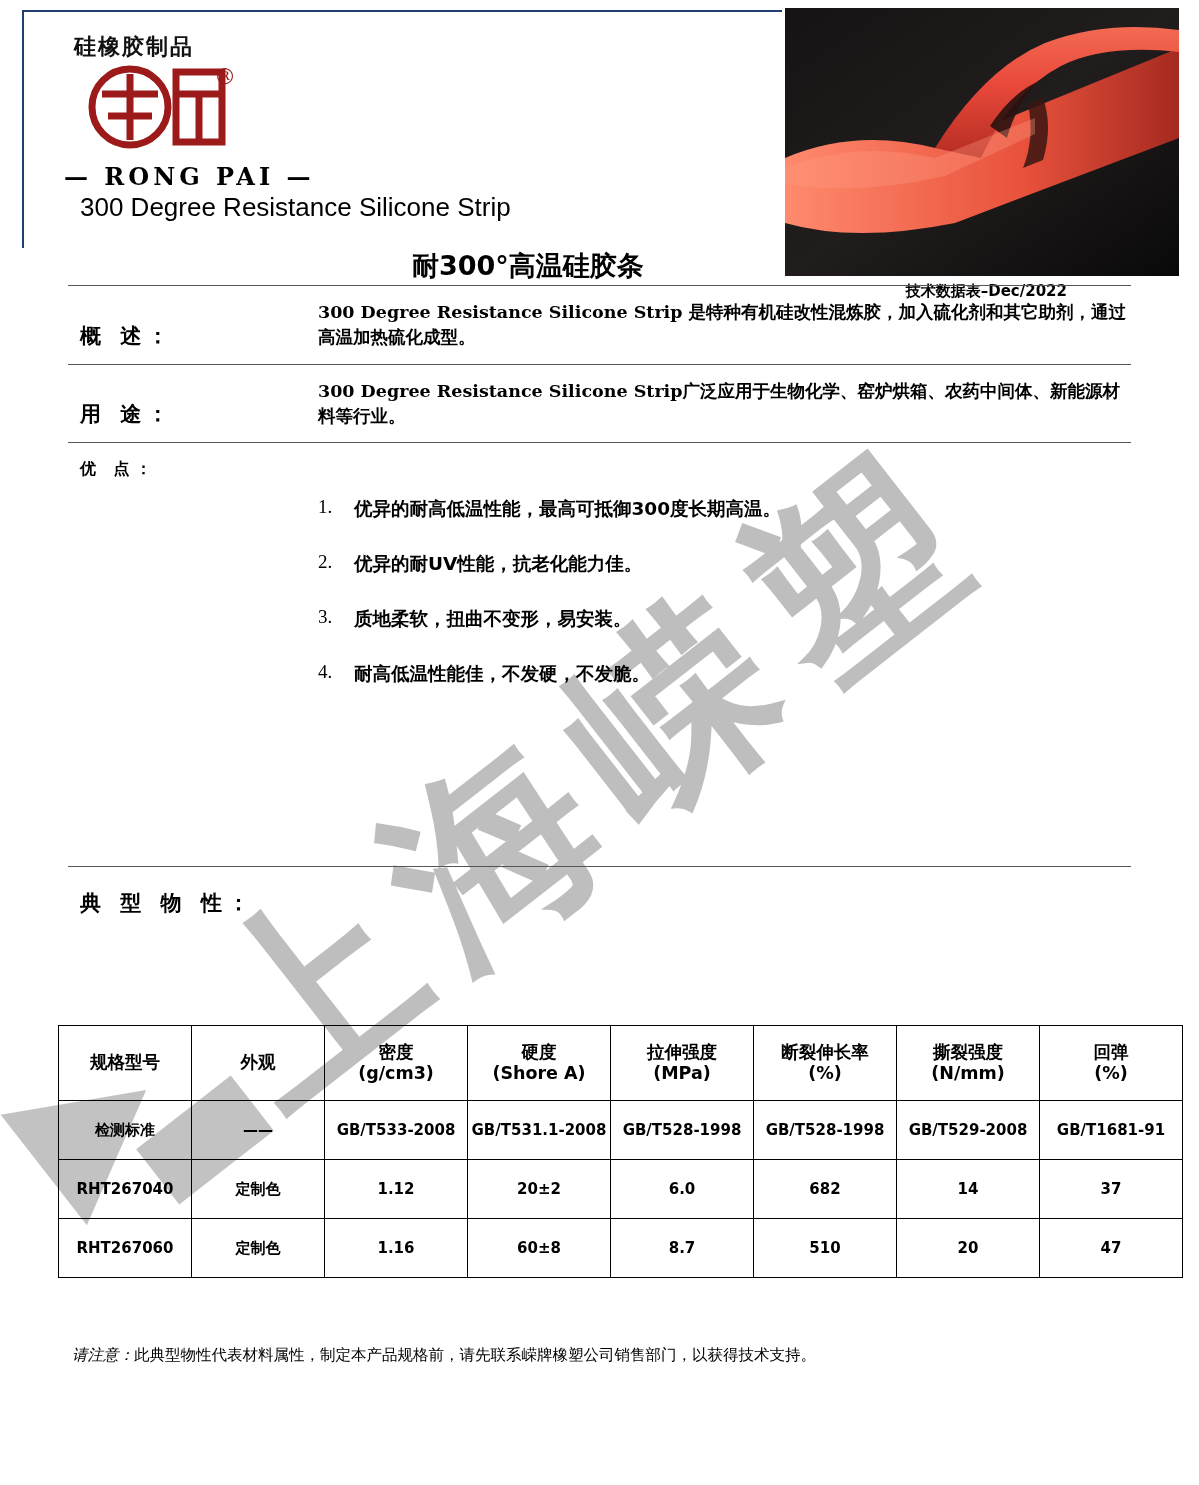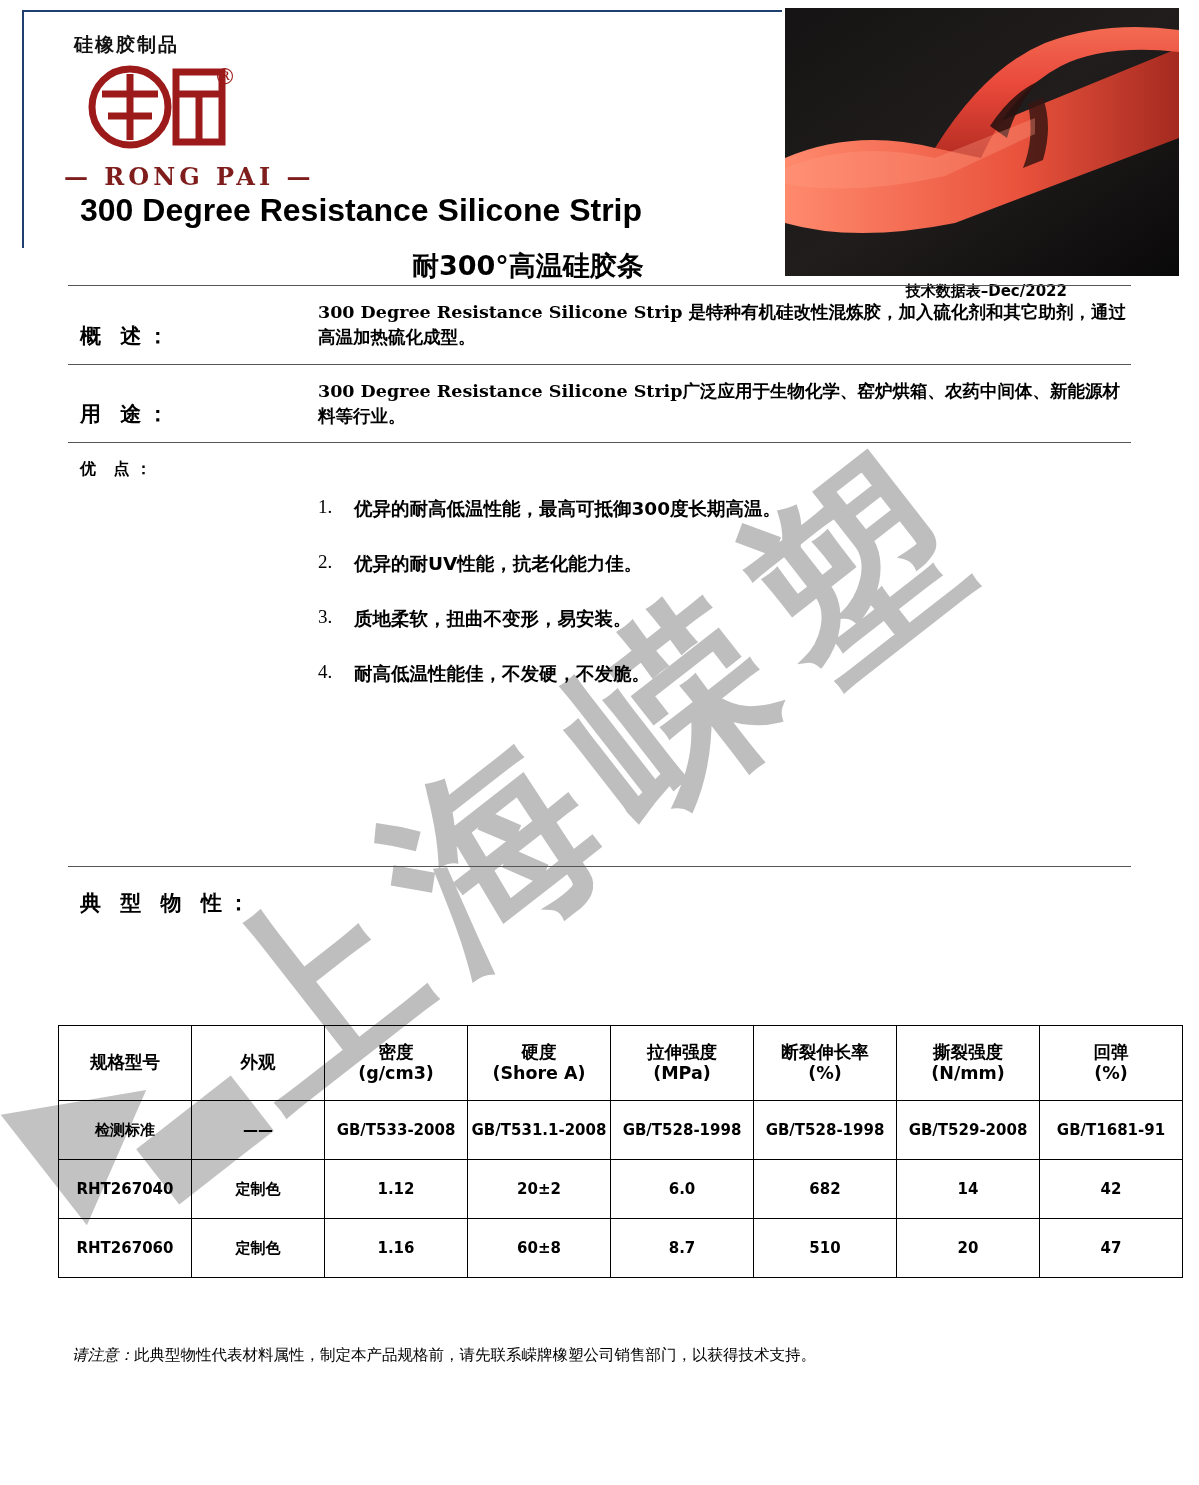--- a/index.html
+++ b/index.html
@@ -79,21 +79,21 @@
     height: 238px;
     border-left: 2px solid #1f3f6e;
     border-top: 2px solid #1f3f6e;
     box-sizing: border-box;
   }
   .logo-cn {
     position: absolute;
     left: 50px;
     top: 20px;
     font-family: "DejaVu Sans", sans-serif;
-    font-size: 19px;
+    font-size: 22px;
     font-weight: bold;
     letter-spacing: 2px;
     color: #111;
   }
   .logo-mark {
     position: absolute;
     left: 48px;
     top: 52px;
     width: 160px;
     height: 86px;
@@ -108,29 +108,29 @@
     font-family: "DejaVu Serif", serif;
   }
   .logo-latin {
     position: absolute;
     left: 40px;
     top: 150px;
     font-family: "DejaVu Serif", serif;
     font-size: 24px;
     font-weight: bold;
     letter-spacing: 4px;
-    color: #7f1d1d;
+    color: #000000;
     white-space: nowrap;
   }
   .title-en {
     position: absolute;
     left: 80px;
     top: 192px;
-    font-size: 32px;
-    font-weight: bold;
+    font-size: 26px;
+    font-weight: normal;
     font-family: "Liberation Sans", sans-serif;
     color: #000;
     white-space: nowrap;
   }
   .title-cn {
     position: absolute;
     left: 412px;
     top: 248px;
     font-family: "DejaVu Sans", sans-serif;
     font-size: 27px;
@@ -418,21 +418,21 @@
         <td>GB/T1681-91</td>
       </tr>
       <tr>
         <td>RHT267040</td>
         <td>定制色</td>
         <td>1.12</td>
         <td>20±2</td>
         <td>6.0</td>
         <td>682</td>
         <td>14</td>
-        <td>42</td>
+        <td>37</td>
       </tr>
       <tr>
         <td>RHT267060</td>
         <td>定制色</td>
         <td>1.16</td>
         <td>60±8</td>
         <td>8.7</td>
         <td>510</td>
         <td>20</td>
         <td>47</td>

